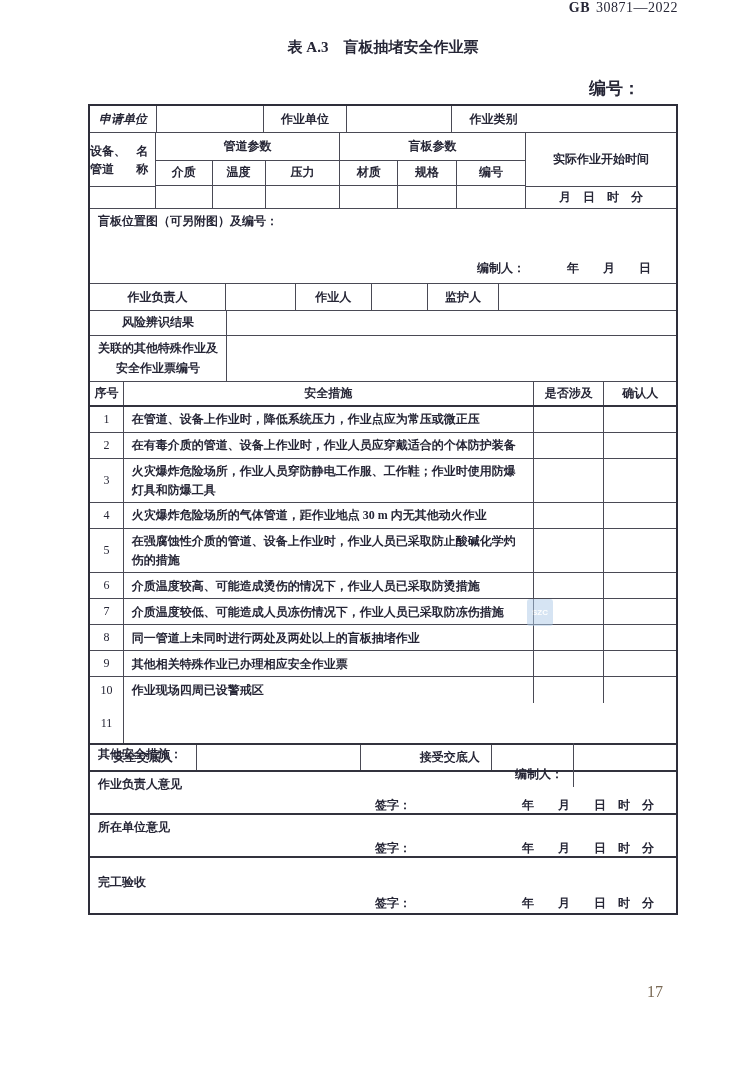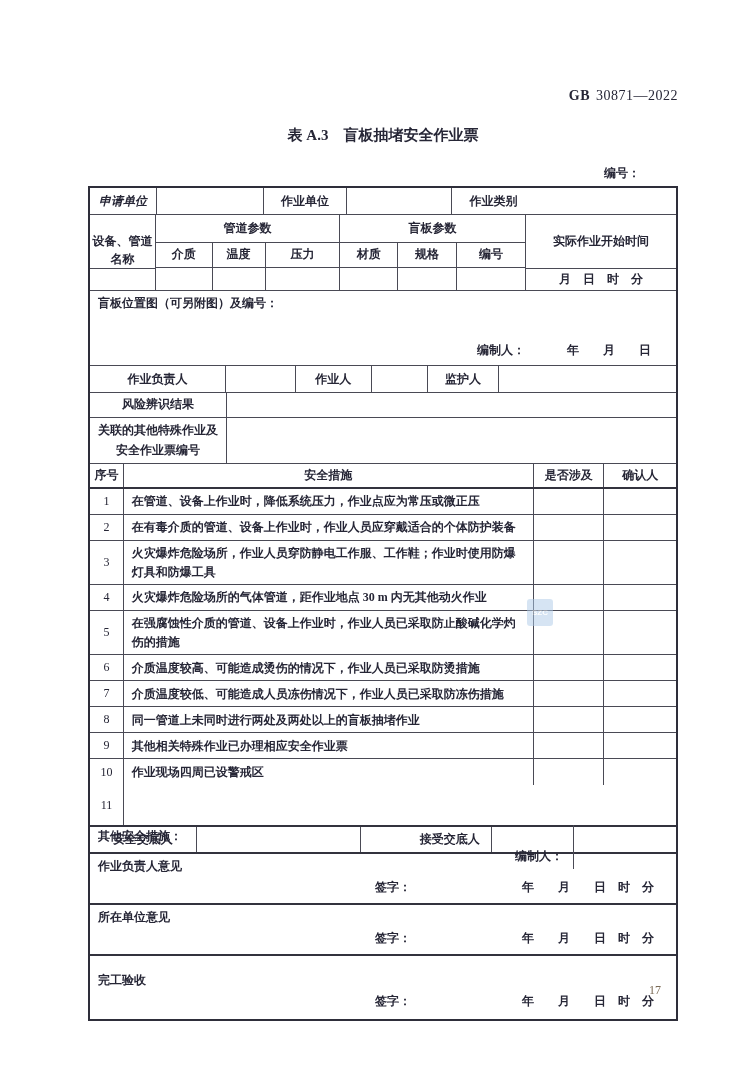--- a/index.html
+++ b/index.html
@@ -2,24 +2,24 @@
 <html><head>
 <meta charset="utf-8">
 <style>
   html,body{margin:0;padding:0;}
   body{
     width:749px;height:1065px;background:#ffffff;position:relative;
     font-family:"Liberation Serif","DejaVu Serif",serif;
     color:#262636;
   }
   .content{width:590px;margin-left:88px;position:relative;}
-  .gb-code{padding-top:88px;text-align:right;font-size:14px;letter-spacing:.5px;}
+  .gb-code{text-align:right;font-size:14px;letter-spacing:.5px;}
   .gb-code .gb{font-weight:bold;margin-right:6px;}
   .doc-title{text-align:center;font-weight:bold;font-size:15px;margin-top:22px;}
-  .serial{ text-align:right;padding-right:38px;font-weight:bold;font-size:12px;margin-top:20px;margin-bottom:4px;}
+  .serial{ text-align:right;padding-right:38px;font-weight:bold;font-size:17px;margin-top:20px;margin-bottom:4px;}
 
   .tbl{border:2px solid #2e2e3a;font-size:12px;font-weight:bold;}
   .tbl *{box-sizing:border-box;}
   .row{display:flex;border-bottom:1px solid #4a4a55;}
   .row:last-child{border-bottom:none;}
   .cell{border-right:1px solid #4a4a55;display:flex;align-items:center;justify-content:center;text-align:center;padding:2px 4px;min-height:100%;}
   .cell:last-child{border-right:none;}
   .left{justify-content:flex-start;text-align:left;}
   .thick{border-bottom-width:2px;border-bottom-color:#33333e;}
 
@@ -28,21 +28,21 @@
   .rA1{width:67px;font-style:italic;} .rA2{width:107px;} .rA3{width:83px;} .rA4{width:105px;} .rA5{width:83px;} .rA6{width:145px;gap:14px;}
   .cbx{display:inline-block;width:10px;height:10px;border:1.5px solid #33333e;margin-right:4px;vertical-align:-1px;}
   .cb-item{display:inline-flex;align-items:center;}
 
   
   .rowB{height:76px;}
   .bcol{display:flex;flex-direction:column;border-right:1px solid #4a4a55;}
   .bcol1{width:67px;}
   .bmid{width:370px;text-align:right;}
   .bcol3{width:153px;border-right:none;}
-  .b-name{height:54px;border-bottom:1px solid #4a4a55;display:flex;flex-direction:column;align-items:center;justify-content:flex-end;line-height:1.5;}
+  .b-name{height:54px;border-bottom:1px solid #4a4a55;display:flex;flex-direction:row;align-items:center;justify-content:flex-end;line-height:1.5;}
   .b-name-blank{flex:1;}
   .bmid-top{display:flex;height:28px;border-bottom:1px solid #4a4a55;}
   .bmid-top>div{width:50%;display:flex;align-items:center;justify-content:center;border-right:1px solid #4a4a55;}
   .bmid-top>div:last-child{border-right:none;}
   .bmid-sub,.bmid-blank{display:flex;height:26px;}
   .bmid-sub{border-bottom:1px solid #4a4a55;}
   .bmid-blank{height:22px;}
   .bsub{display:flex;align-items:center;justify-content:center;border-right:1px solid #4a4a55;}
   .bsub:last-child{border-right:none;}
   .bw1{width:57px;} .bw2{width:53px;} .bw3{width:75px;} .bw4{width:58px;} .bw5{width:59px;} .bw6{width:68px;}
@@ -78,28 +78,28 @@
   .r11-mid{width:484px;display:flex;flex-direction:column;justify-content:space-between;border-right:1px solid #4a4a55;}
   .r11-label{padding:3px 8px;text-align:left;}
   .r11-producer{display:flex;justify-content:flex-end;padding:0 10px 4px 0;}
   .r11-conf{width:72px;}
 
   
   .rowH{height:27px;gap:48px;}
   .rH1{width:142px;} .rH2{width:155px;} .rH3{width:110px;} .rH4{width:183px;}
 
   
-  .op-row{height:51px;display:flex;flex-direction:column;border-bottom:2px solid #33333e;font-family:Liberation Mono, monospace;}
+  .op-row{height:43px;display:flex;flex-direction:column;border-bottom:2px solid #33333e;font-family:Liberation Mono, monospace;}
   .op-row:last-child{border-bottom:none;margin-top:12px;}
   .op-label{padding:4px 8px;text-align:left;}
   .sign-line{display:flex;align-items:flex-end;padding:0 22px 5px 0;}
   .sign-label{margin-left:285px;}
   .op-date{margin-left:auto;}
 
-  .page-num{position:absolute;left:640px;top:983px;width:30px;text-align:center;font-size:12px;color:#7a6a55;}
+  .page-num{position:absolute;left:640px;top:983px;width:30px;text-align:center;font-size:16px;color:#7a6a55;}
   .watermark{position:absolute;left:527px;top:599px;width:26px;height:27px;background:#aecbe8;opacity:.5;border-radius:3px;color:#ffffff;font-size:8px;font-weight:bold;display:flex;align-items:center;justify-content:center;font-family:"Liberation Sans",sans-serif;}
 </style>
 </head>
 <body>
 
 <div class="content">
 
   <div class="gb-code">
     <span class="gb">GB</span><span>30871—2022</span>
   </div>

